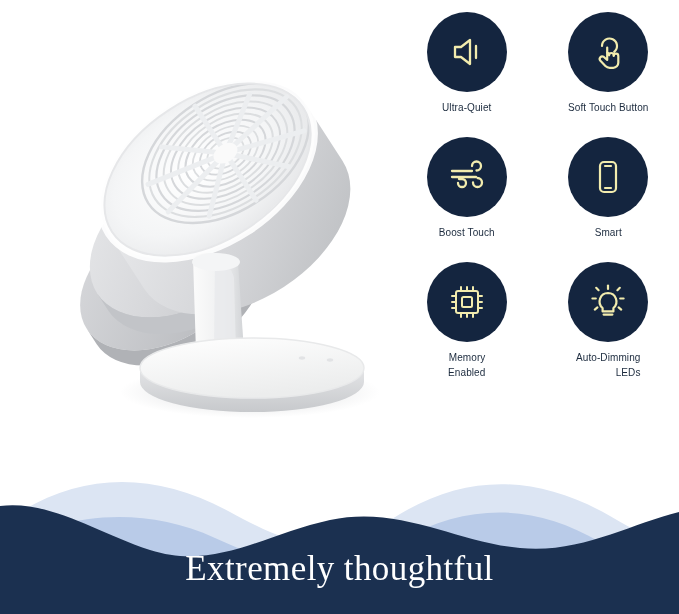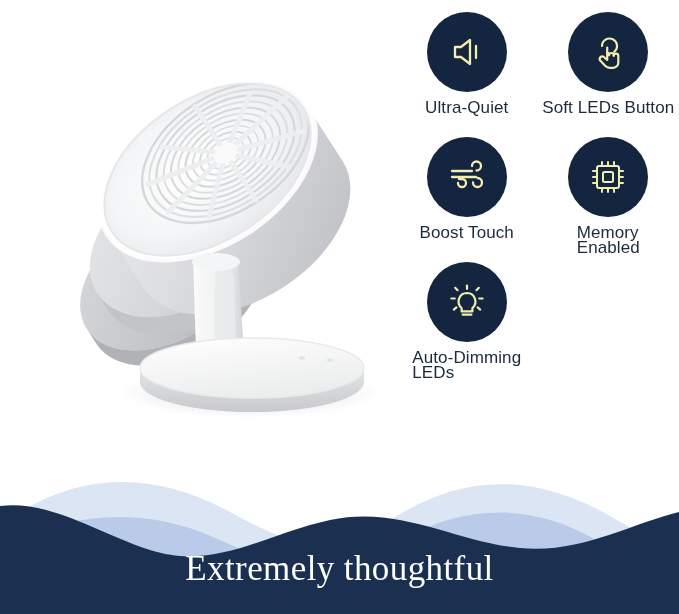--- a/index.html
+++ b/index.html
@@ -23,22 +23,22 @@
   }
   .feature{display:flex;flex-direction:column;align-items:center;}
   .badge{
     width:80px;height:80px;border-radius:50%;
     background:#14253f;
     display:flex;align-items:center;justify-content:center;
   }
   .badge svg{display:block;}
   .flabel{
     margin-top:9px;
-    font-size:17px;line-height:14.5px;
-    color:#1b2a3d;text-align:left;
+    font-size:10px;line-height:14.5px;
+    color:#1b2a3d;text-align:right;
     letter-spacing:.1px;white-space:pre-line;
   }
 
   
   .banner{position:absolute;left:0;bottom:0;width:554px;height:160px;}
   .banner svg{display:block;position:absolute;left:0;top:0;}
   .headline{
     position:absolute;left:0;bottom:0;width:679px;height:90px;
     display:flex;align-items:center;justify-content:center;
     font-family:"Liberation Serif",serif;
@@ -182,38 +182,50 @@
       <div class="badge">
         <svg width="40" height="40" viewBox="0 0 40 40">
           <g fill="none" stroke="#f2ecae" stroke-width="2.2" stroke-linejoin="round" stroke-linecap="round">
             <path d="M14 14 a7.5 7.5 0 1 1 12.2 5.9"></path>
             <path d="M19.2 15.5 V28 l-3.6-3.2 a2.6 2.6 0 0 0-3.4 3.8 l5.2 5.4 a6 6 0 0 0 4.3 1.8 h3.6 a5 5 0 0 0 5-5 V24 a2.3 2.3 0 0 0-4.6 0"></path>
             <path d="M25.7 23.3 a2.3 2.3 0 0 0-4.6 0"></path>
             <path d="M21.1 22.6 a2.3 2.3 0 0 0-1.9-1.9"></path>
           </g>
         </svg>
       </div>
-      <div class="flabel">Soft LEDs Button</div>
+      <div class="flabel">Soft Touch Button</div>
     </div>
 
     <div class="feature">
       <div class="badge">
         <svg width="42" height="42" viewBox="0 0 42 42">
           <g fill="none" stroke="#f2ecae" stroke-width="2.3" stroke-linecap="round">
             <path d="M6 15 H26"></path>
             <path d="M6 21 H30"></path>
             <path d="M26 10 a4.5 4.5 0 1 1 4.5 4.5"></path>
             <path d="M27 26.5 a4.5 4.5 0 1 0 4.5-4.5"></path>
             <path d="M12 27 a4 4 0 1 0 4-4 H13"></path>
           </g>
         </svg>
       </div>
       <div class="flabel">Boost Touch</div>
     </div>
 
+    <div class="feature">
+      <div class="badge">
+        <svg width="40" height="40" viewBox="0 0 40 40">
+          <g fill="none" stroke="#f2ecae" stroke-width="2.2" stroke-linejoin="round" stroke-linecap="round">
+            <rect x="12" y="5" width="16" height="30" rx="4"></rect>
+            <path d="M17 9 H23"></path>
+            <path d="M17 31 H23"></path>
+          </g>
+        </svg>
+      </div>
+      <div class="flabel">Smart</div>
+    </div>
 
     <div class="feature">
       <div class="badge">
         <svg width="40" height="40" viewBox="0 0 40 40">
           <g fill="none" stroke="#f2ecae" stroke-width="2" stroke-linejoin="round" stroke-linecap="round">
             <rect x="9" y="9" width="22" height="22" rx="2"></rect>
             <rect x="15" y="15" width="10" height="10" rx="1.5"></rect>
             <path d="M14 9 V5 M20 9 V5 M26 9 V5"></path>
             <path d="M14 31 V35 M20 31 V35 M26 31 V35"></path>
             <path d="M9 14 H5 M9 20 H5 M9 26 H5"></path>

